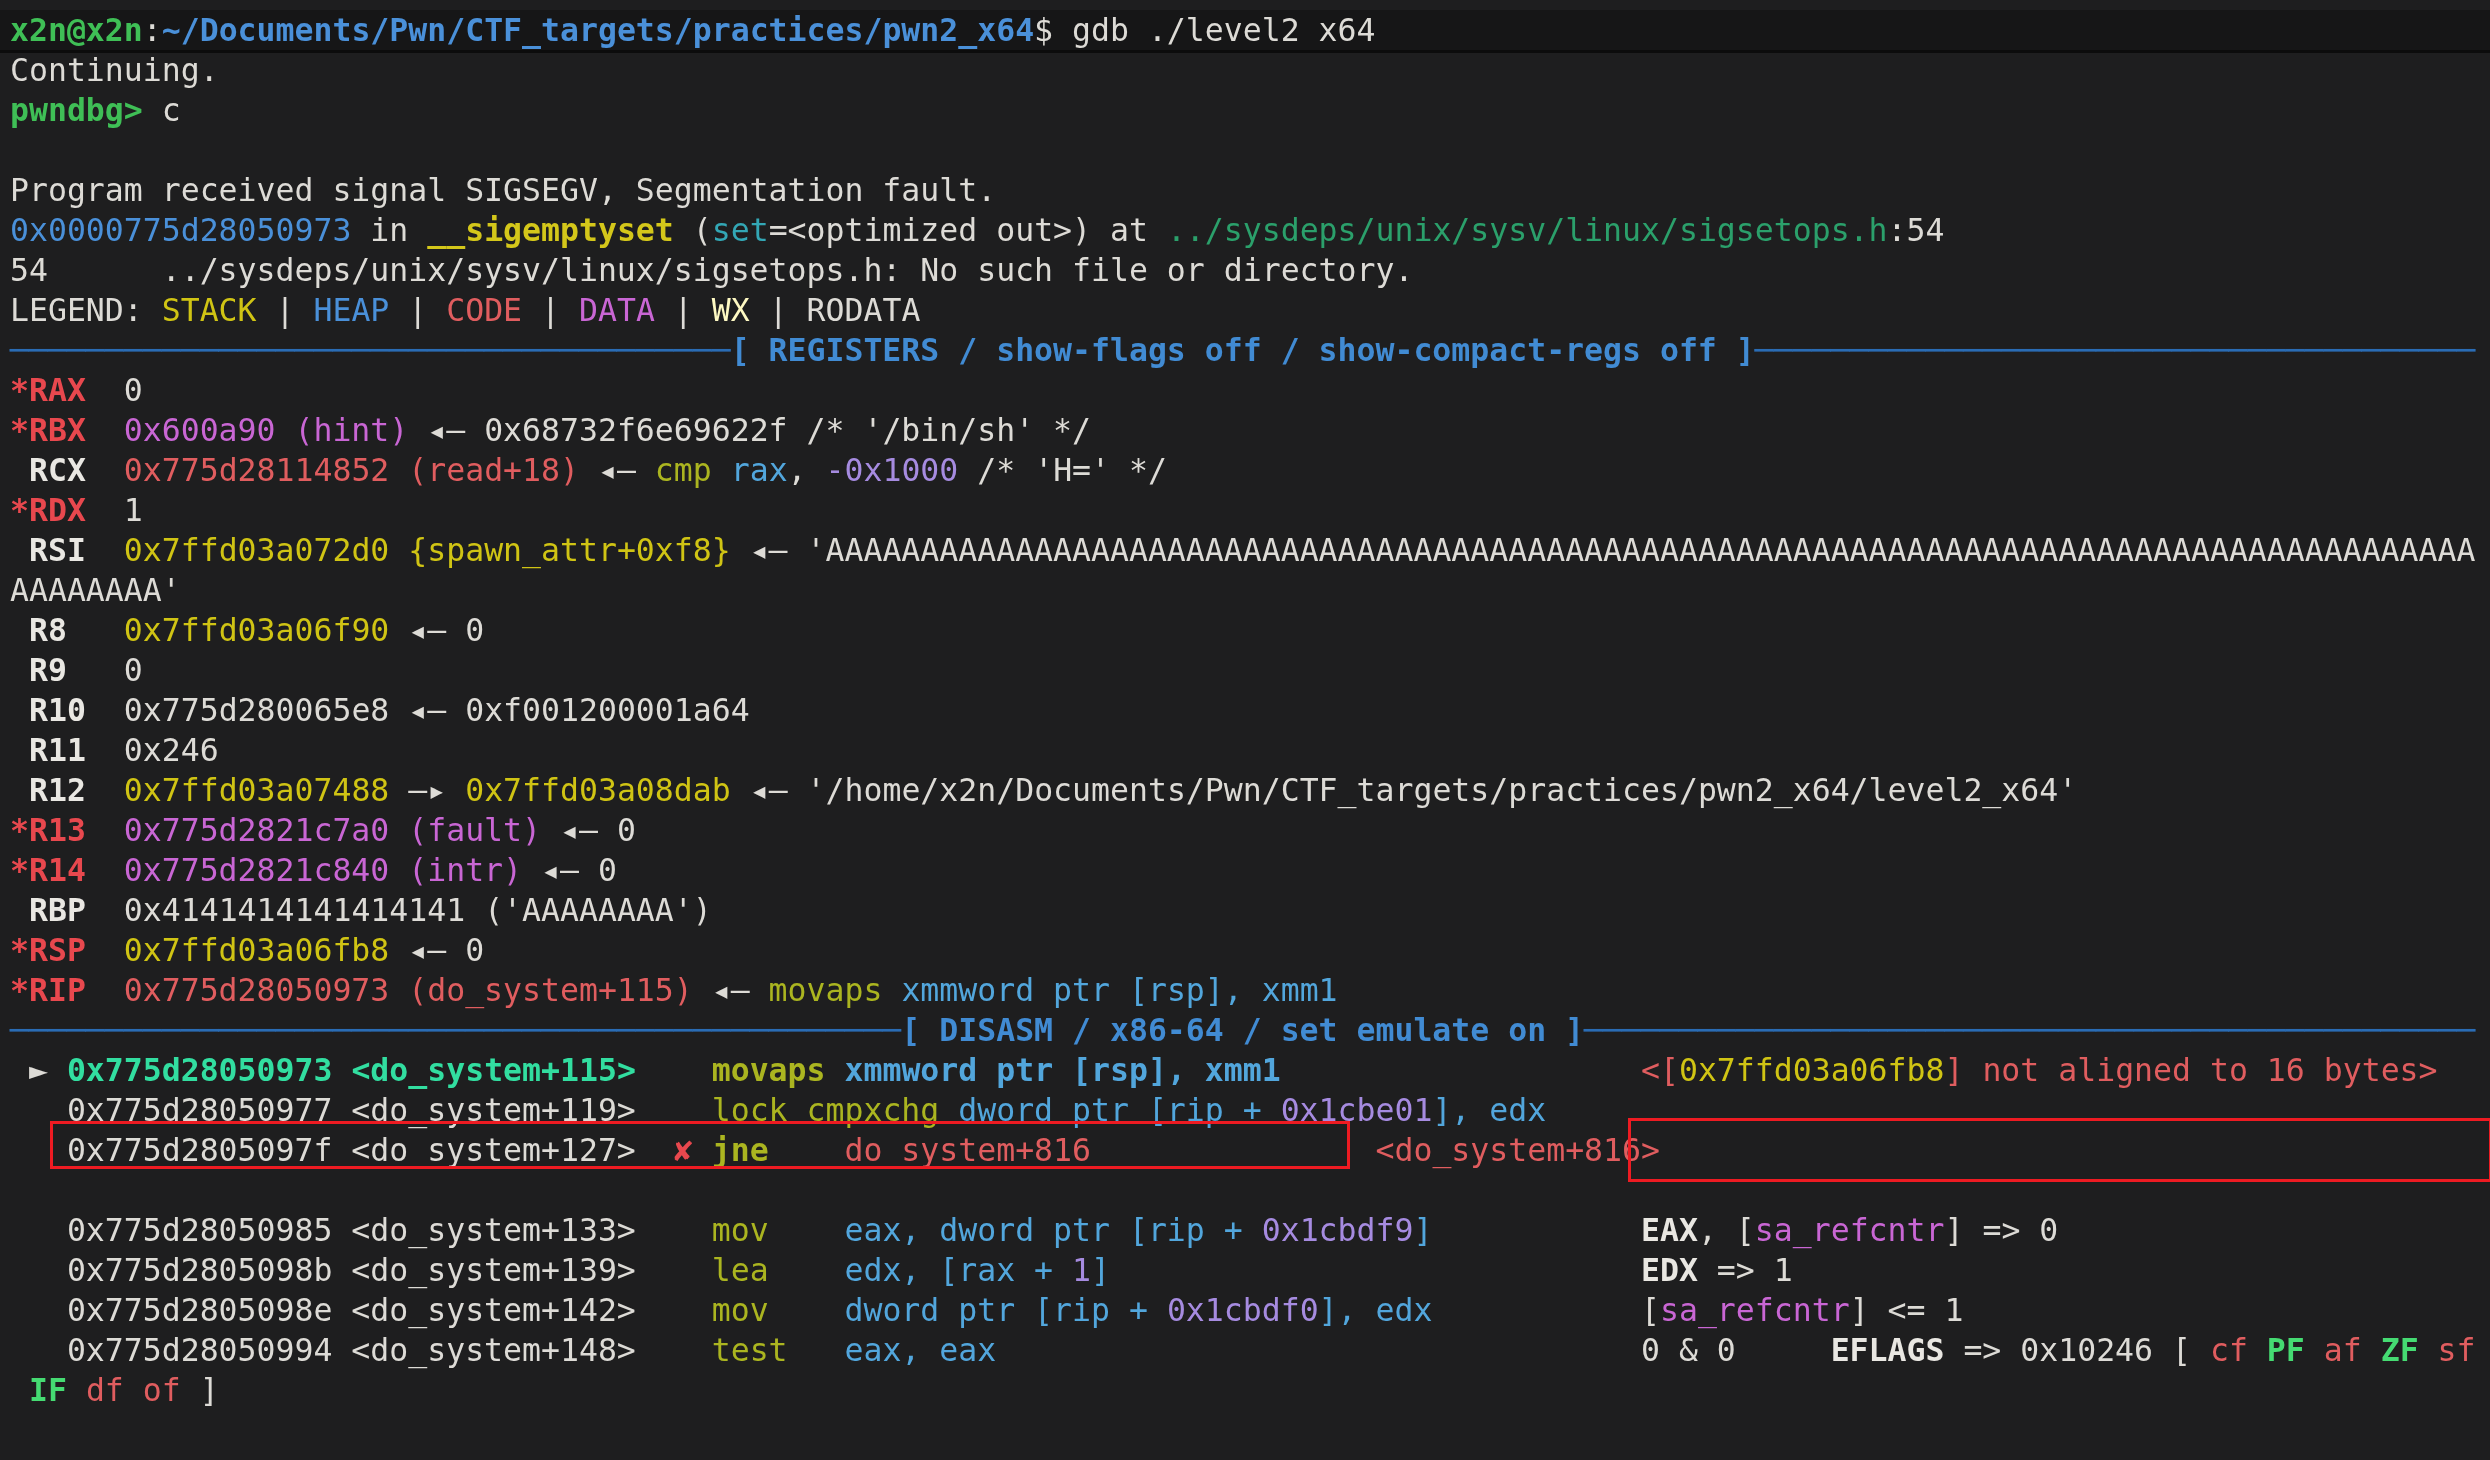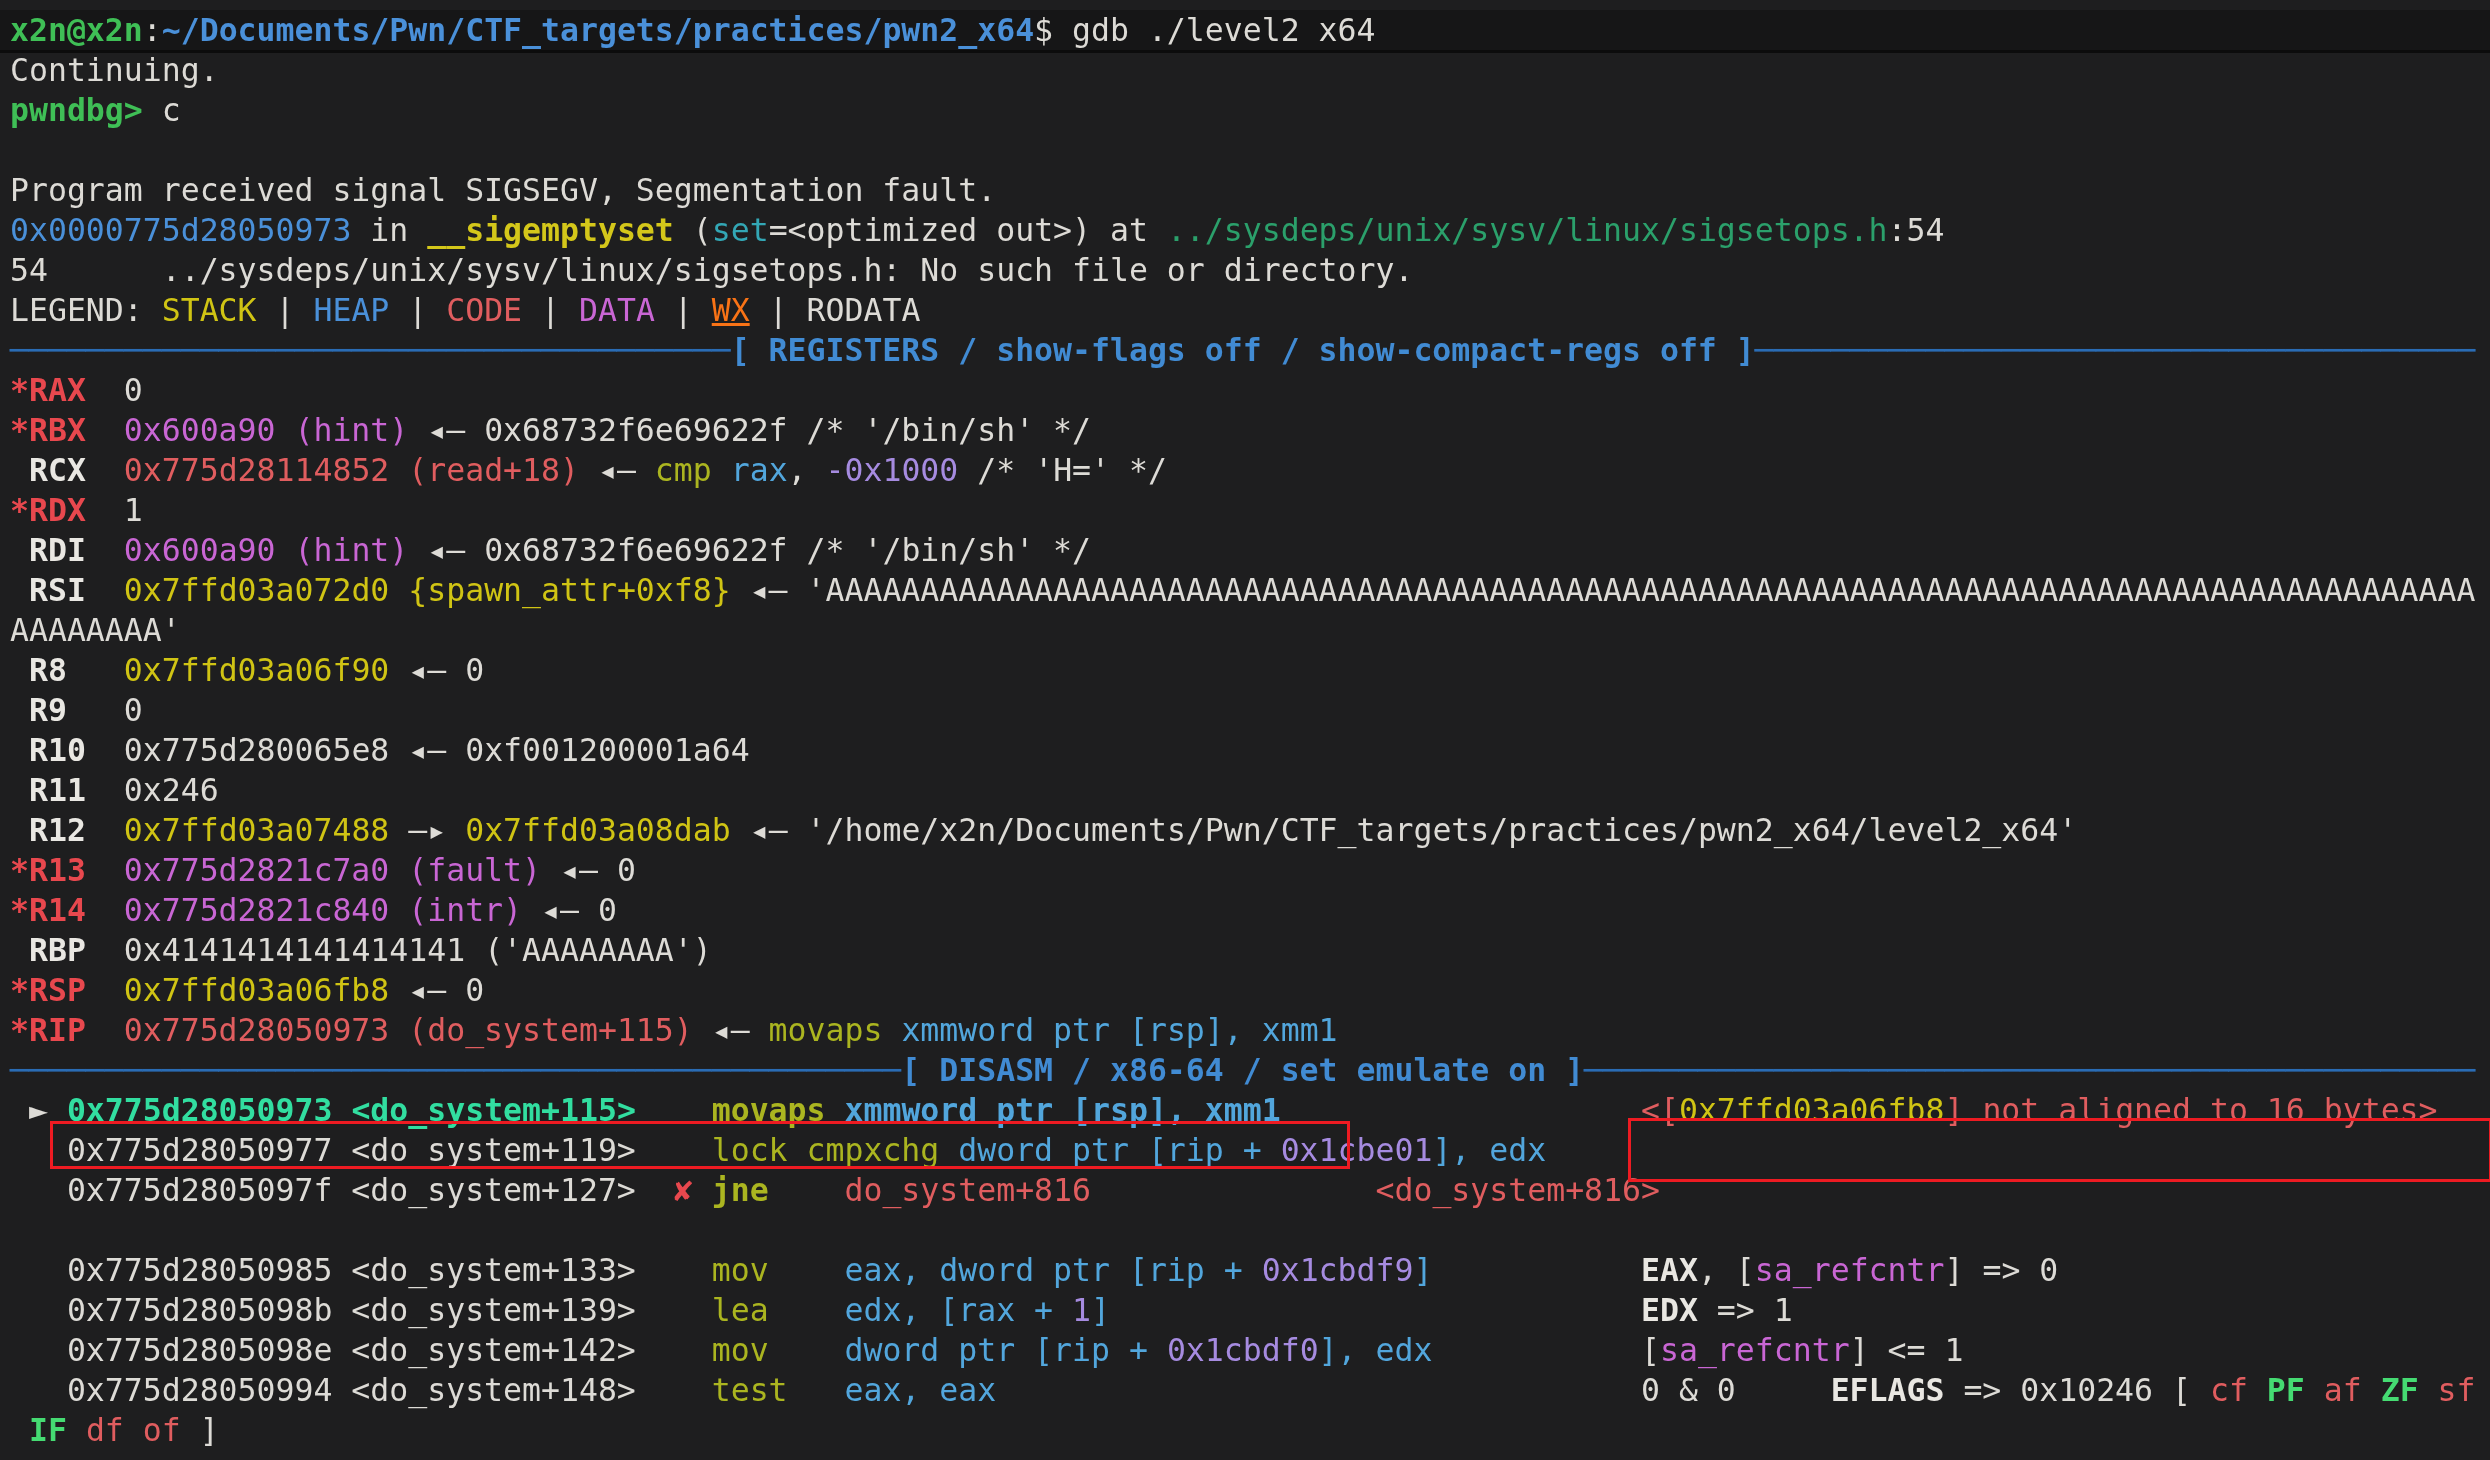--- a/index.html
+++ b/index.html
@@ -12,21 +12,21 @@
   .s-w   {color:#dddbd6;}
   .s-wb  {color:#e9e7e2;font-weight:bold;}
   .s-g   {color:#3fbf56;font-weight:bold;}
   .s-b   {color:#4a90d9;}
   .s-bb  {color:#4a90d9;font-weight:bold;}
   .s-y   {color:#d0c414;}
   .s-yb  {color:#d4c71a;font-weight:bold;}
   .s-cy  {color:#33a7b5;}
   .s-gr2 {color:#2ba06b;}
   .s-sal {color:#e05d5f;}
-  .s-salu{color:#f97316;text-decoration:underline;margin-top:20px;}
+  .s-salu{color:#fef9c3;margin-top:20px;}
   .s-rb  {color:#e8484e;font-weight:bold;}
   .s-pu  {color:#c966d4;}
   .s-co  {color:#a68be0;}
   .s-ol  {color:#abb520;}
   .s-olb {color:#abb520;font-weight:bold;}
   .s-op  {color:#52a6dc;}
   .s-opb {color:#52a6dc;font-weight:bold;}
   .s-mint{color:#32dea0;font-weight:bold;}
   .s-fg  {color:#45db72;font-weight:bold;}
   .s-sepline{color:#2a6cb4;}
@@ -45,21 +45,20 @@
     <div class="row"></div>
     <div class="row"><span class="s-w">Program received signal SIGSEGV, Segmentation fault.</span></div>
     <div class="row"><span class="s-b">0x0000775d28050973</span><span class="s-w"> in </span><span class="s-yb">__sigemptyset</span><span class="s-w"> (</span><span class="s-cy">set</span><span class="s-w">=&lt;optimized out&gt;) at </span><span class="s-gr2">../sysdeps/unix/sysv/linux/sigsetops.h</span><span class="s-w">:54</span></div>
     <div class="row"><span class="s-w">54      ../sysdeps/unix/sysv/linux/sigsetops.h: No such file or directory.</span></div>
     <div class="row"><span class="s-w">LEGEND: </span><span class="s-y">STACK</span><span class="s-w"> | </span><span class="s-b">HEAP</span><span class="s-w"> | </span><span class="s-sal">CODE</span><span class="s-w"> | </span><span class="s-pu">DATA</span><span class="s-w"> | </span><span class="s-salu">WX</span><span class="s-w"> | </span><span class="s-w">RODATA</span></div>
     <div class="row"><span class="s-sepline">──────────────────────────────────────</span><span class="s-sepl">[ REGISTERS / show-flags off / show-compact-regs off ]</span><span class="s-sepline">──────────────────────────────────────</span></div>
     <div class="row"><span class="s-rb">*RAX</span><span class="s-w">  0</span></div>
     <div class="row"><span class="s-rb">*RBX</span><span class="s-w">  </span><span class="s-pu">0x600a90 (hint)</span><span class="s-w"> ◂— 0x68732f6e69622f /* '/bin/sh' */</span></div>
     <div class="row"><span class="s-w"> </span><span class="s-wb">RCX</span><span class="s-w">  </span><span class="s-sal">0x775d28114852 (read+18)</span><span class="s-w"> ◂— </span><span class="s-ol">cmp</span><span class="s-w"> </span><span class="s-op">rax</span><span class="s-w">, </span><span class="s-co">-0x1000</span><span class="s-w"> /* 'H=' */</span></div>
     <div class="row"><span class="s-rb">*RDX</span><span class="s-w">  1</span></div>
-    <div class="row"><span class="s-w"> </span><span class="s-wb">RDI</span><span class="s-w">  </span><span class="s-pu">0x600a90 (hint)</span><span class="s-w"> ◂— 0x68732f6e69622f /* '/bin/sh' */</span></div>
     <div class="row"><span class="s-w"> </span><span class="s-wb">RSI</span><span class="s-w">  </span><span class="s-y">0x7ffd03a072d0 {spawn_attr+0xf8}</span><span class="s-w"> ◂— 'AAAAAAAAAAAAAAAAAAAAAAAAAAAAAAAAAAAAAAAAAAAAAAAAAAAAAAAAAAAAAAAAAAAAAAAAAAAAAAAAAAAAAAA</span></div>
     <div class="row"><span class="s-w">AAAAAAAA'</span></div>
     <div class="row"><span class="s-w"> </span><span class="s-wb">R8</span><span class="s-w">   </span><span class="s-y">0x7ffd03a06f90</span><span class="s-w"> ◂— 0</span></div>
     <div class="row"><span class="s-w"> </span><span class="s-wb">R9</span><span class="s-w">   0</span></div>
     <div class="row"><span class="s-w"> </span><span class="s-wb">R10</span><span class="s-w">  0x775d280065e8 ◂— 0xf001200001a64</span></div>
     <div class="row"><span class="s-w"> </span><span class="s-wb">R11</span><span class="s-w">  0x246</span></div>
     <div class="row"><span class="s-w"> </span><span class="s-wb">R12</span><span class="s-w">  </span><span class="s-y">0x7ffd03a07488</span><span class="s-w"> —▸ </span><span class="s-y">0x7ffd03a08dab</span><span class="s-w"> ◂— '/home/x2n/Documents/Pwn/CTF_targets/practices/pwn2_x64/level2_x64'</span></div>
     <div class="row"><span class="s-rb">*R13</span><span class="s-w">  </span><span class="s-pu">0x775d2821c7a0 (fault)</span><span class="s-w"> ◂— 0</span></div>
     <div class="row"><span class="s-rb">*R14</span><span class="s-w">  </span><span class="s-pu">0x775d2821c840 (intr)</span><span class="s-w"> ◂— 0</span></div>
     <div class="row"><span class="s-w"> </span><span class="s-wb">RBP</span><span class="s-w">  0x4141414141414141 ('AAAAAAAA')</span></div>

